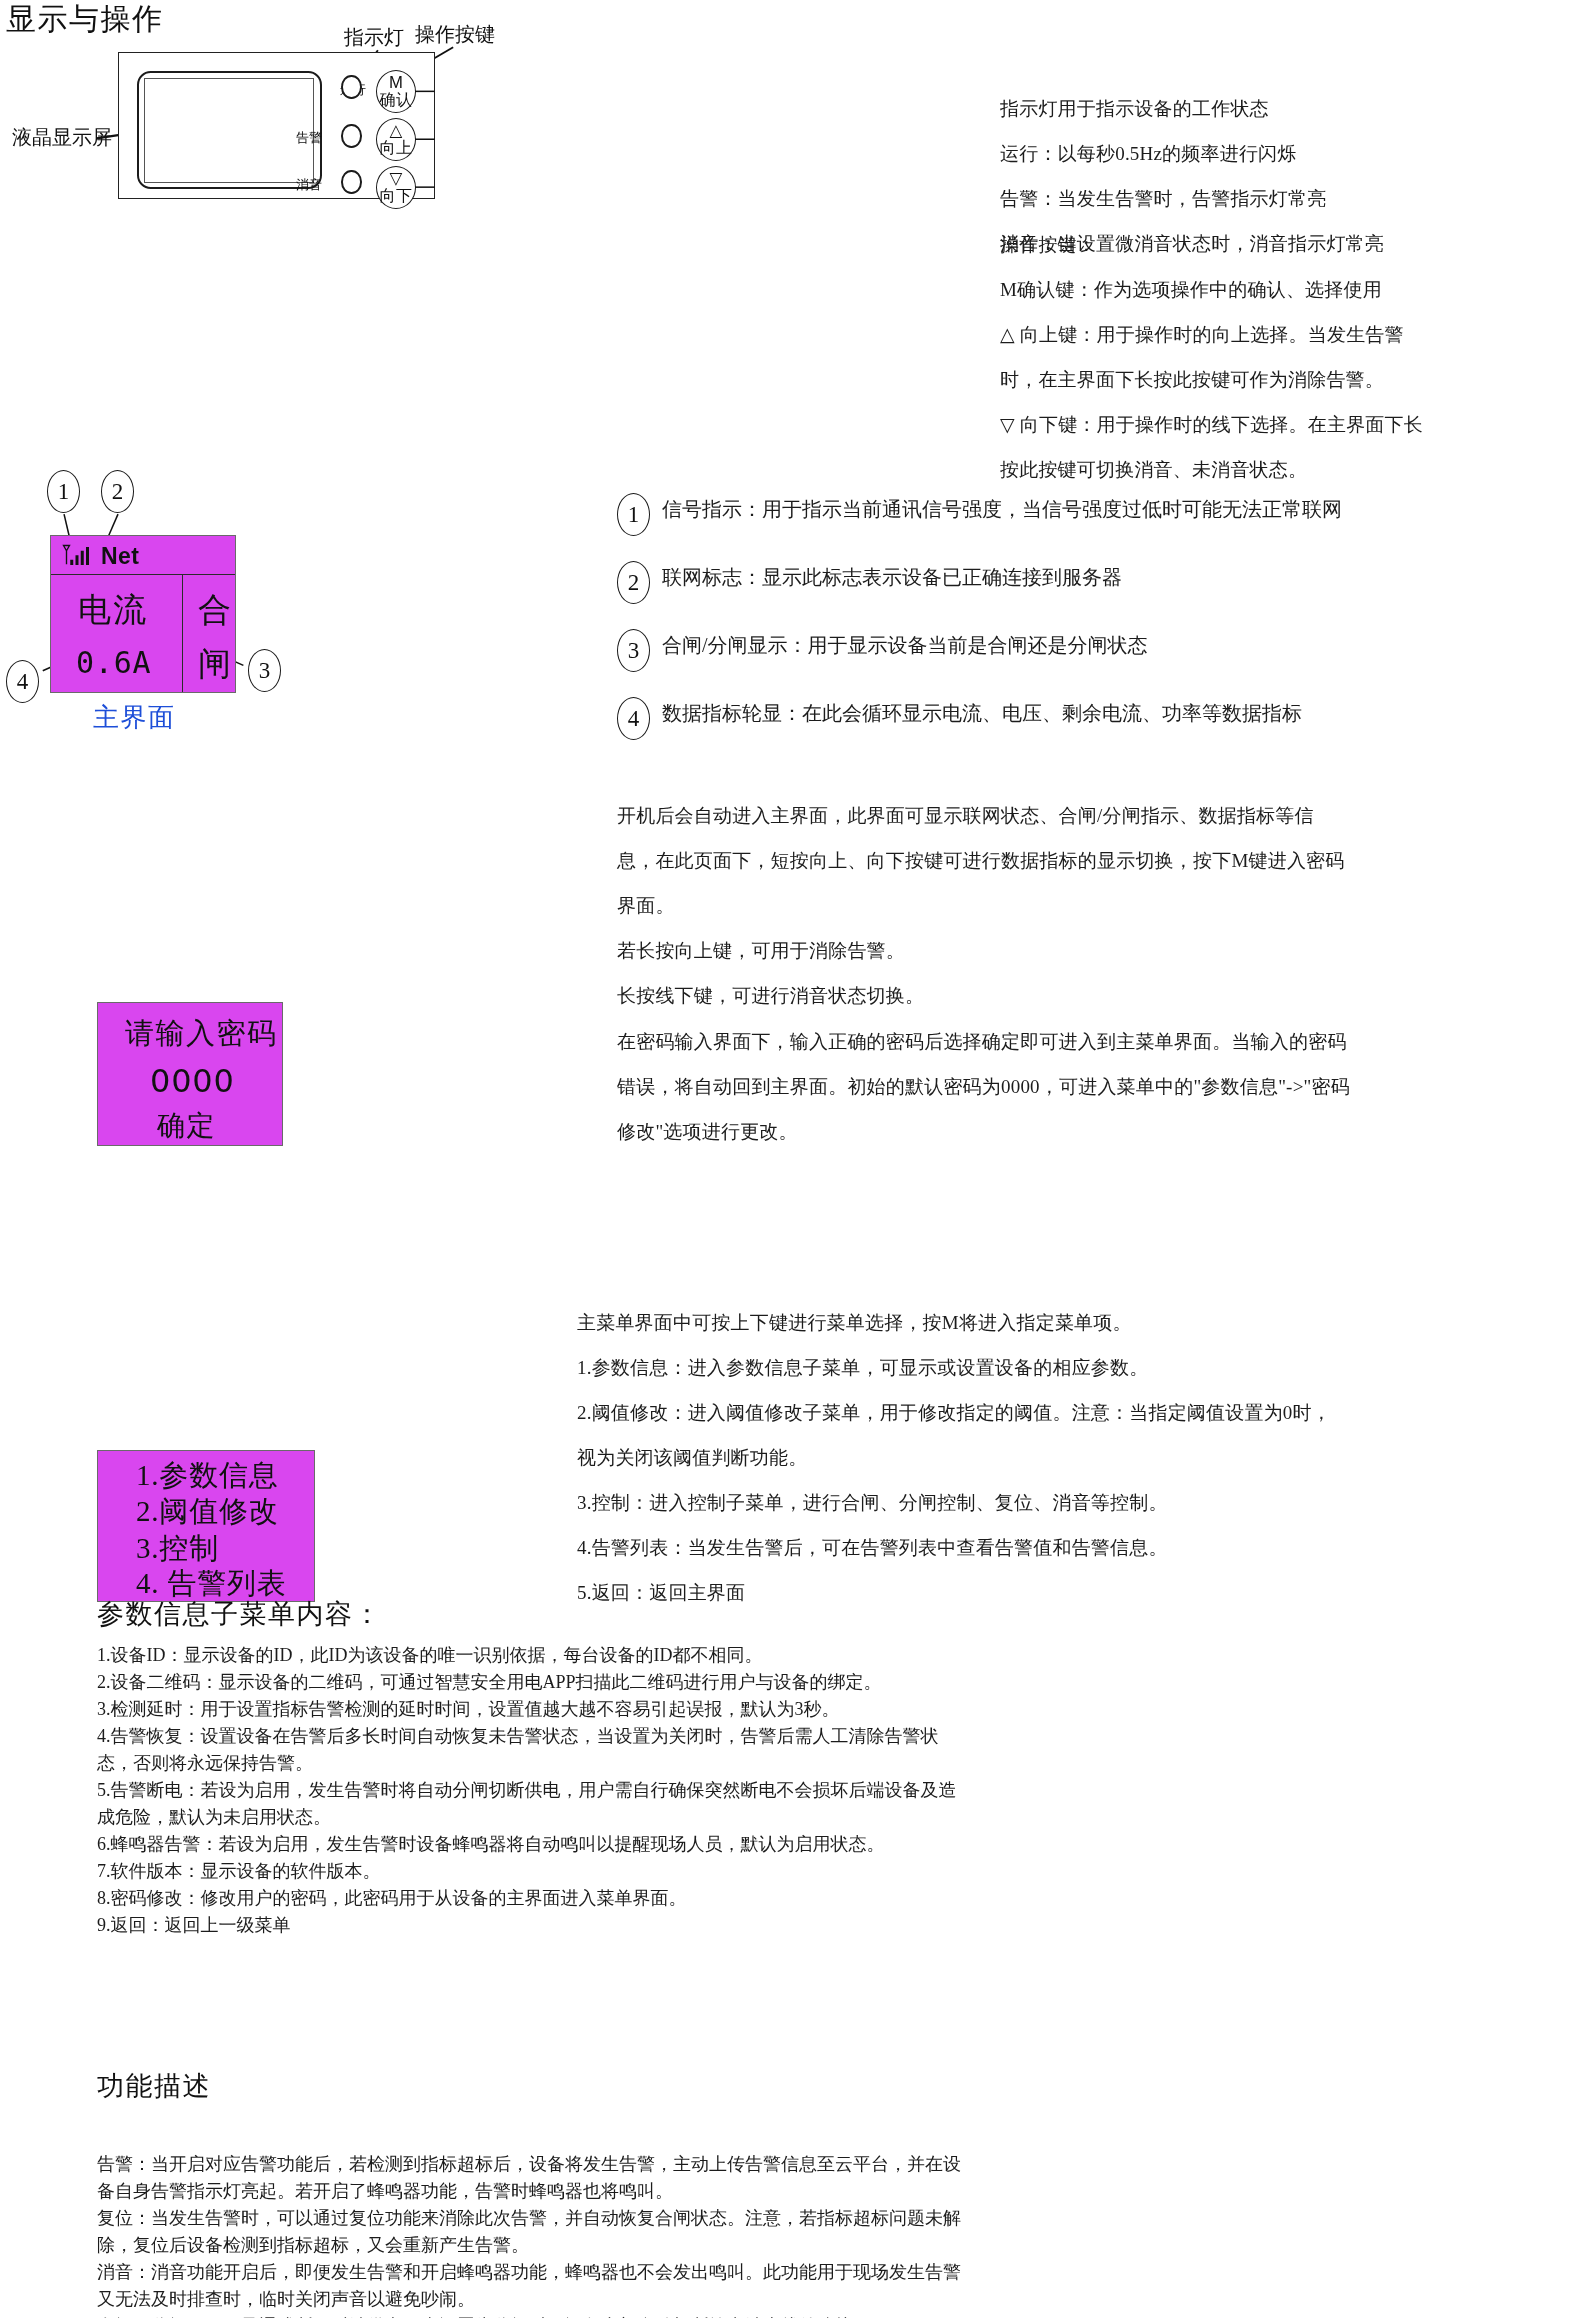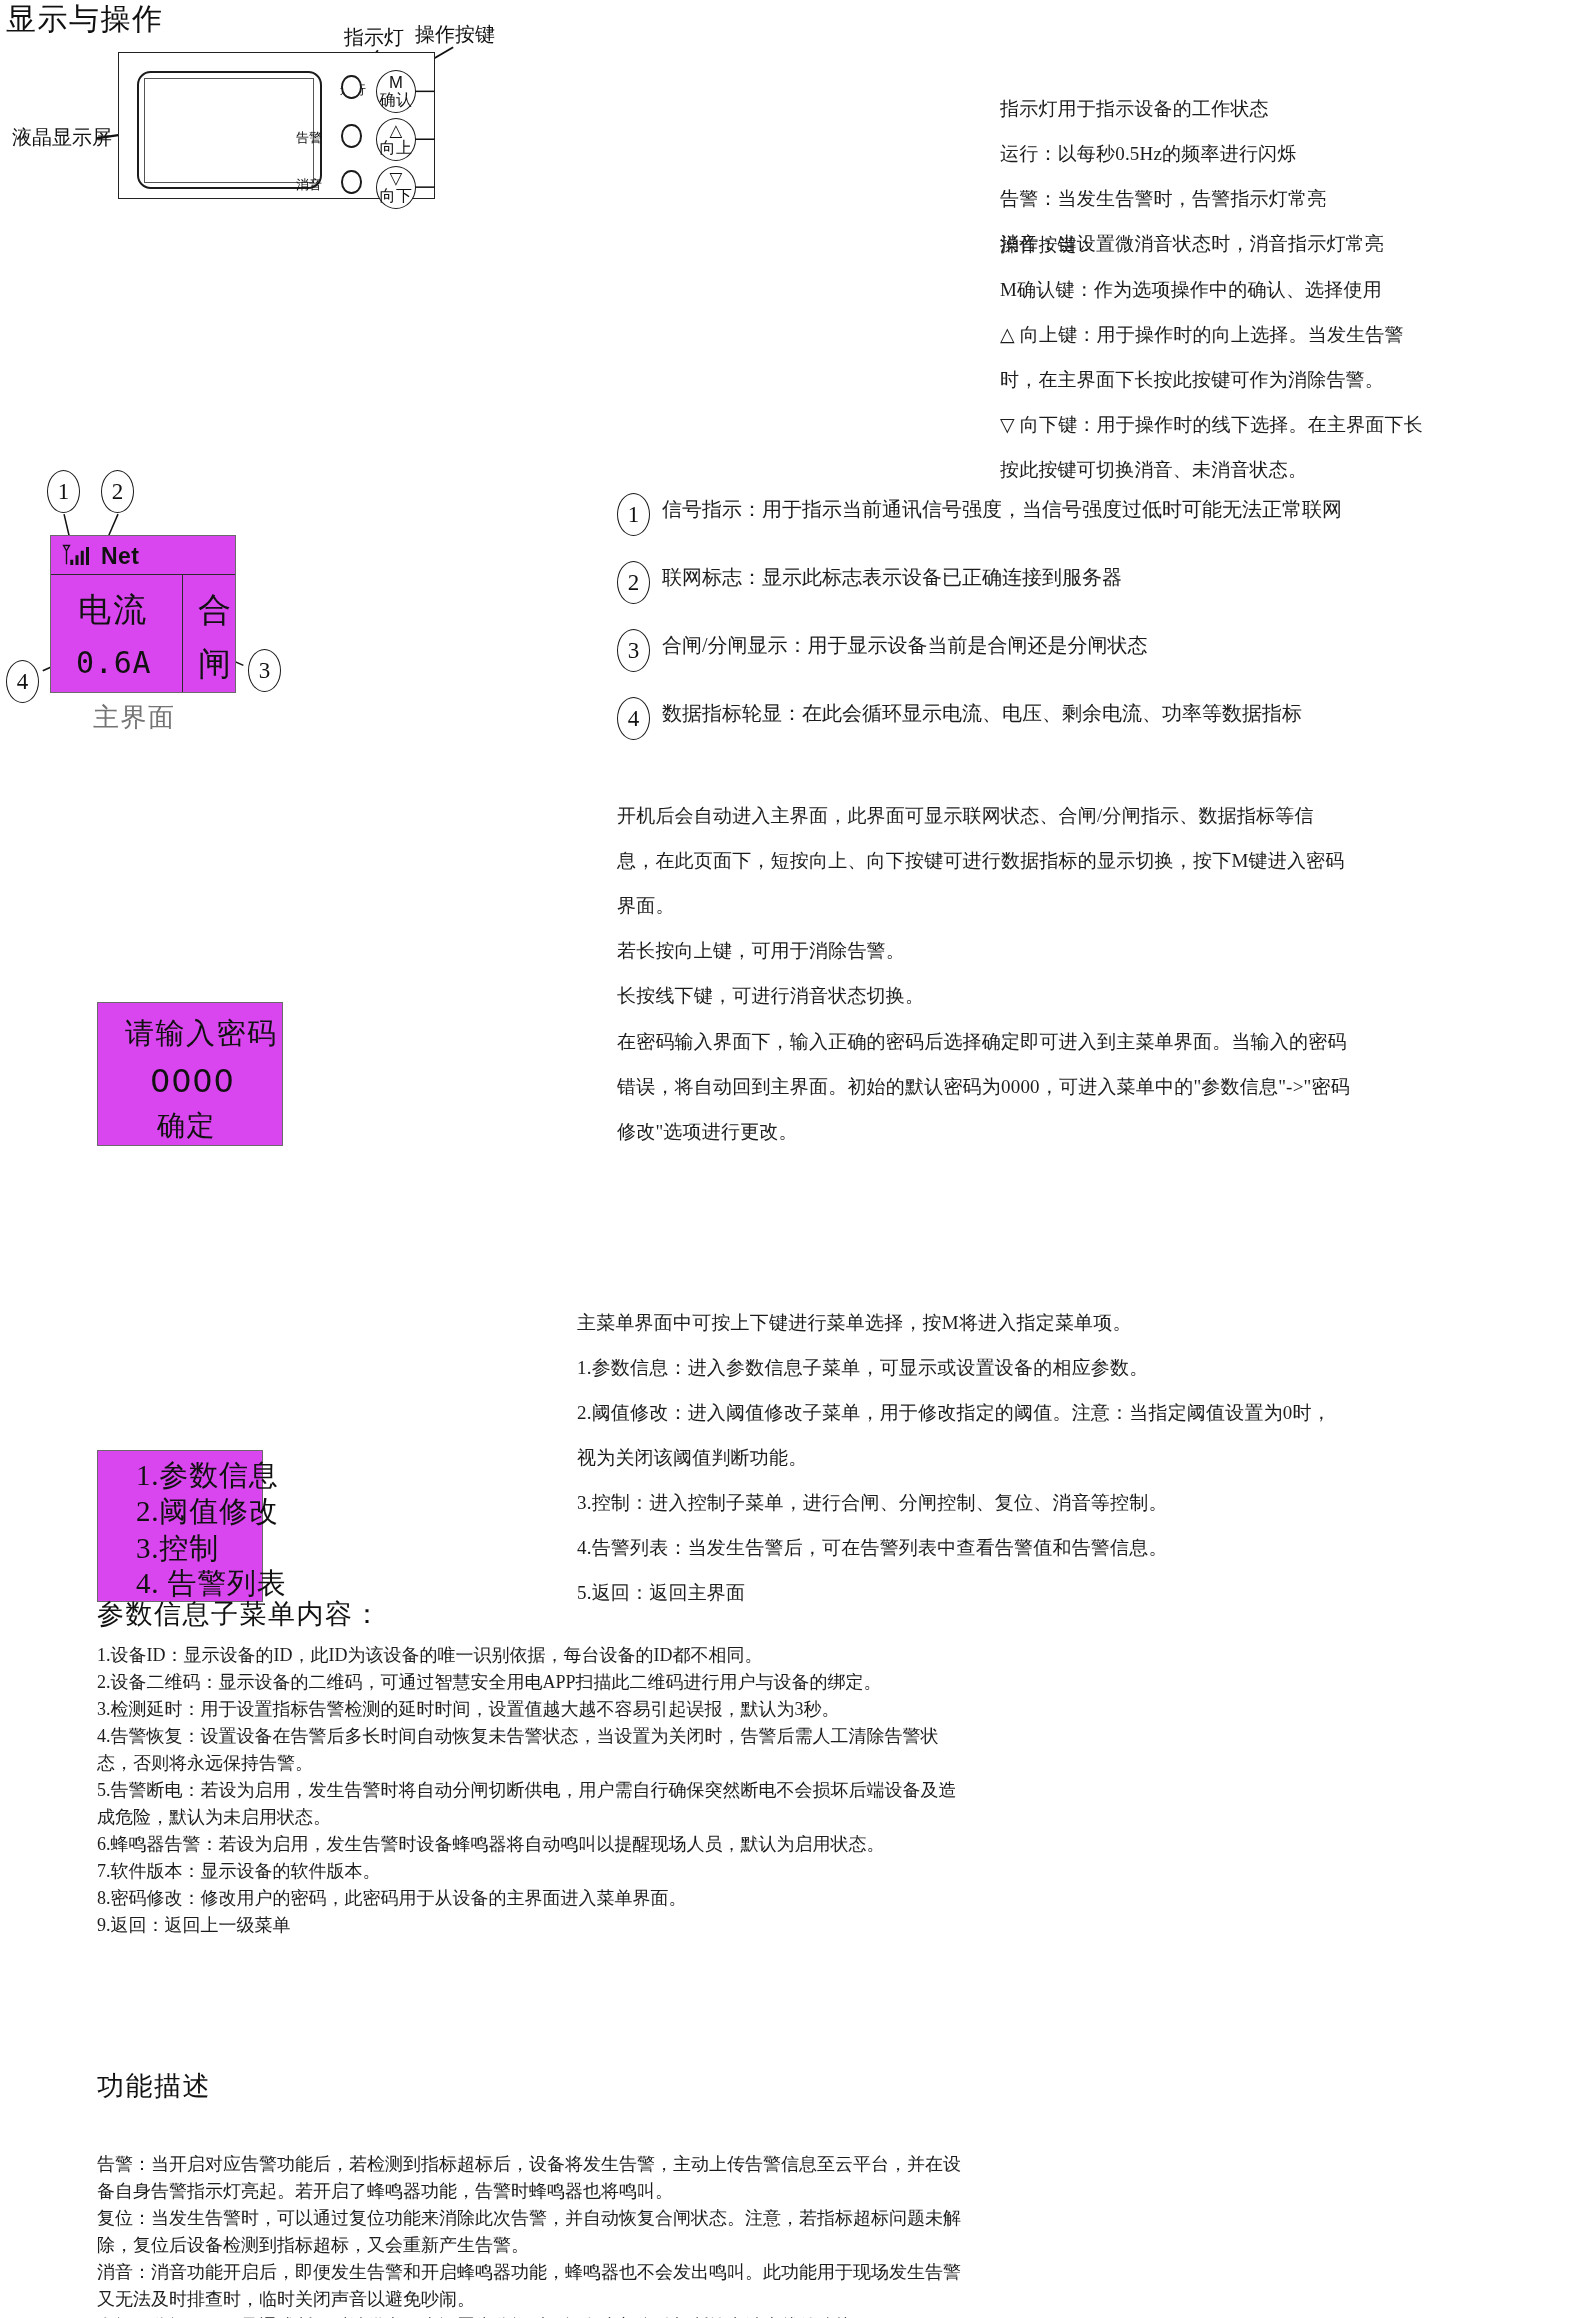--- a/index.html
+++ b/index.html
@@ -138,21 +138,21 @@
     font-size: 29px;
     letter-spacing: 0.8px;
     color: #111;
     white-space: nowrap;
   }
 
   .caption-main {
     font-family: "Liberation Serif", "DejaVu Serif", serif;
     font-size: 26px;
     letter-spacing: 1.5px;
-    color: #737373;
+    color: #1d4ed8;
     white-space: nowrap;
   }
 
   
   .circ-num {
     width: 33px; height: 43px;
     border: 1.9px solid #1b1b1b;
     border-radius: 50%;
     box-sizing: border-box;
     display: flex; align-items: center; justify-content: center;
@@ -318,21 +318,21 @@
   <div class="abs lcd-text pw-value" style="left:52px; top:59px;">0000</div>
   <div class="abs lcd-text pw-ok" style="left:59px; top:104px;">确定</div>
 </div>
 
 <div class="abs body-text" style="left:601px; top:1011px; width:969px;">
   <p>在密码输入界面下，输入正确的密码后选择确定即可进入到主菜单界面。当输入的密码</p>
   <p>错误，将自动回到主界面。初始的默认密码为0000，可进入菜单中的"参数信息"-&gt;"密码</p>
   <p>修改"选项进行更改。</p>
 </div>
 
-<div class="abs lcd" style="left:97px; top:1306px; width:166px; height:152px;">
+<div class="abs lcd" style="left:97px; top:1306px; width:218px; height:152px;">
   <div class="abs menu-line" style="left:38px; top:4.6px;">1.参数信息</div>
   <div class="abs menu-line" style="left:38px; top:41px;">2.阈值修改</div>
   <div class="abs menu-line" style="left:38px; top:78px;">3.控制</div>
   <div class="abs menu-line" style="left:38px; top:113px;">4. 告警列表</div>
 </div>
 
 <div class="abs body-text" style="left:561px; top:1292px; width:1007px;">
   <p>主菜单界面中可按上下键进行菜单选择，按M将进入指定菜单项。</p>
   <p>1.参数信息：进入参数信息子菜单，可显示或设置设备的相应参数。</p>
   <p>2.阈值修改：进入阈值修改子菜单，用于修改指定的阈值。注意：当指定阈值设置为0时，</p>

